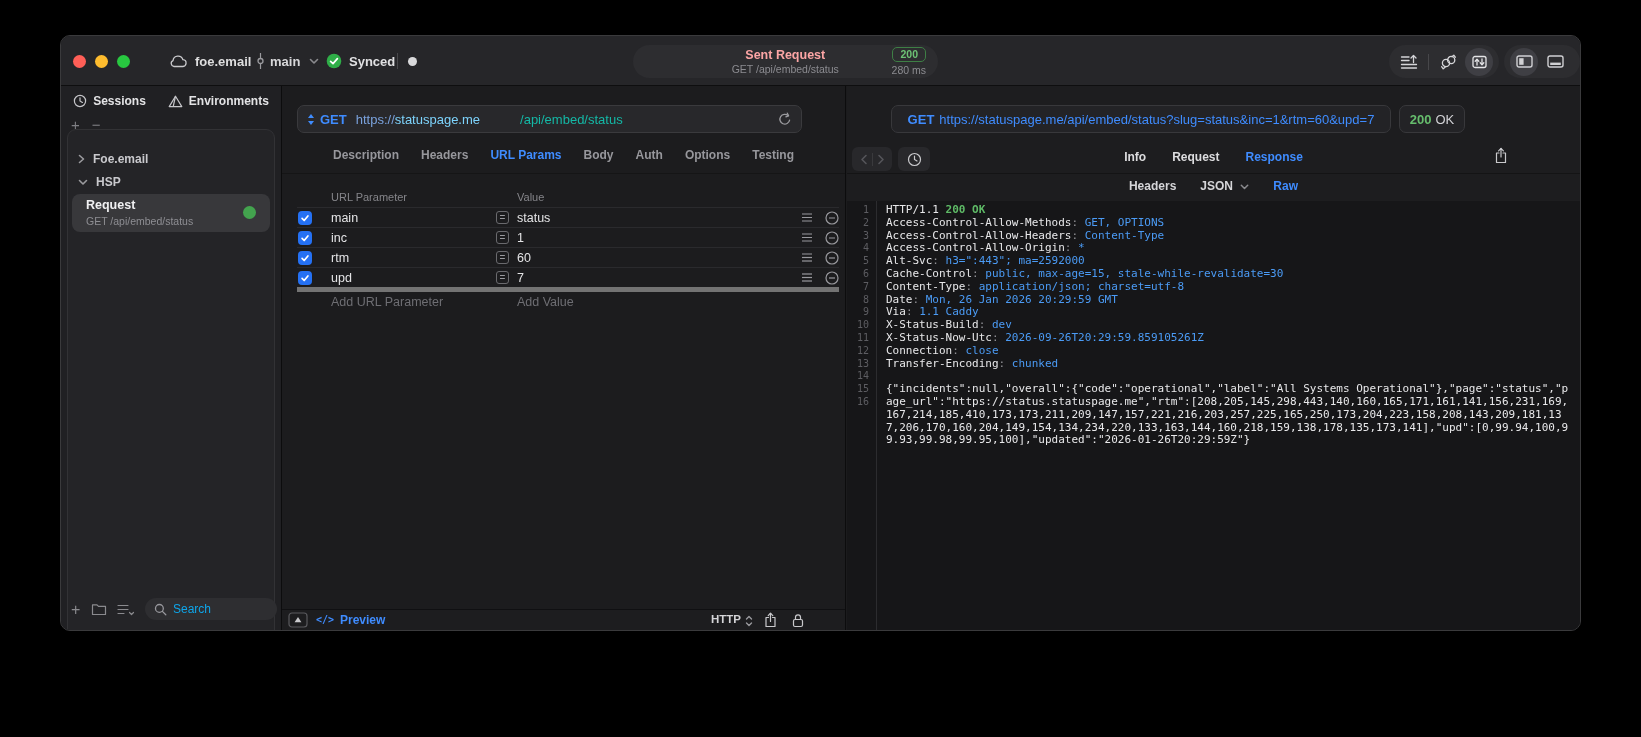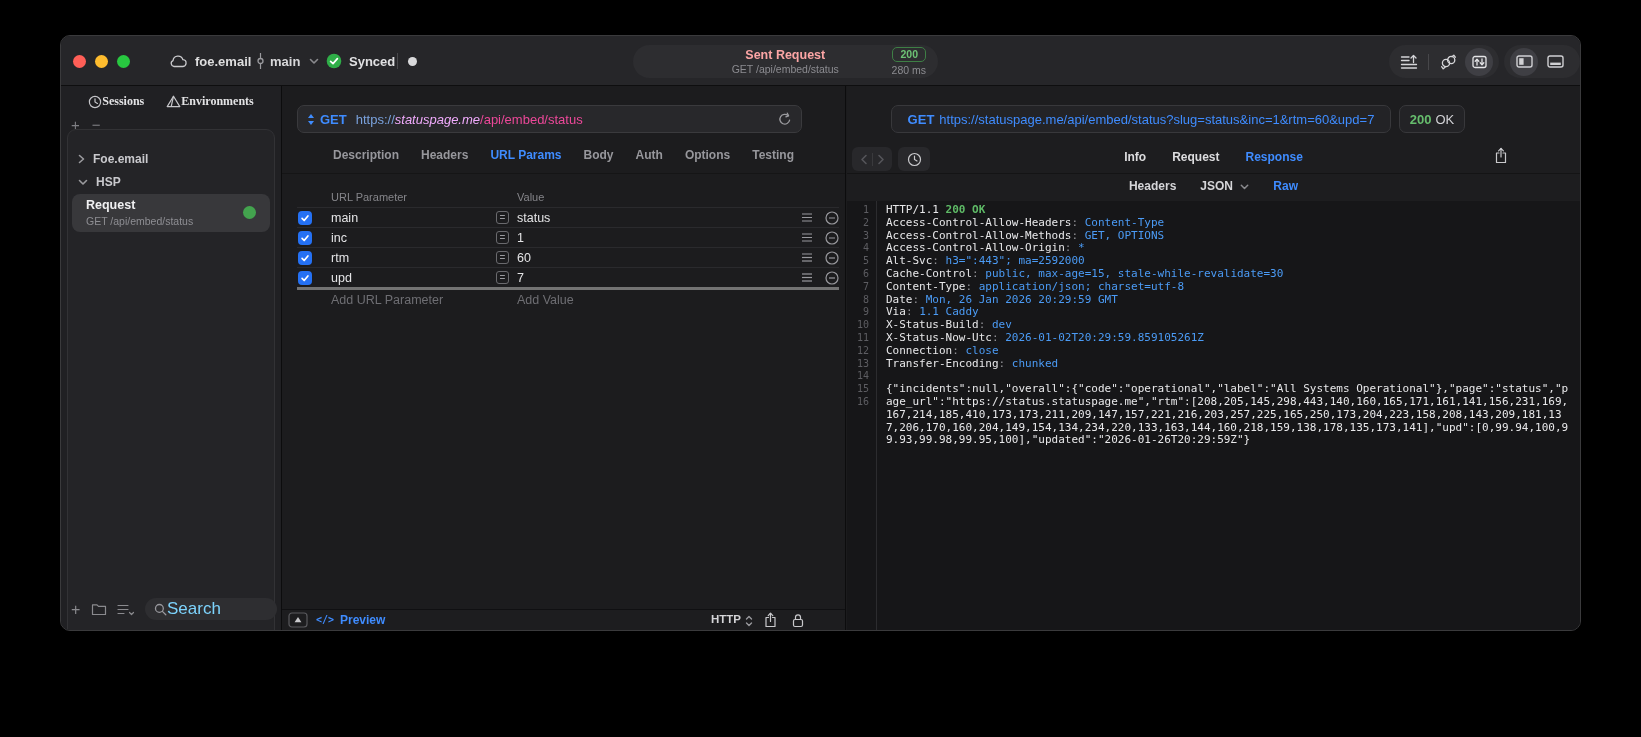--- a/index.html
+++ b/index.html
@@ -24,53 +24,53 @@
   .sp-code { font-size:10.5px; font-weight:600; color:#6dc275; border:1px solid #3e7f45; border-radius:5px; padding:0 7px; line-height:13px; }
   .sp-ms { font-size:10.5px; color:#8c8c91; }
   .tb-group { position:absolute; top:9px; height:33px; border-radius:17px; background:#2d2d30; display:flex; align-items:center; padding:0 6px; gap:3px; }
   .tb-icon { width:28px; height:28px; display:grid; place-items:center; border-radius:50%; color:#d5d5d8; }
   .tb-icon.sel { background:#3f3f44; }
   .g-sep { width:1px; height:16px; background:#47474a; margin:0 2px; }
 
   
   .sidebar { position:absolute; left:0; top:50px; width:221px; bottom:0; background:#202023; border-right:1px solid #0c0c0d; }
   .sb-tabs { position:absolute; left:0; top:8px; width:100%; display:flex; justify-content:center; gap:22px; }
-  .sb-tab { display:flex; align-items:center; color:#e3e3e5; font-size:12px; font-weight:600;font-family:Liberation Serif, serif; }
+  .sb-tab { display:flex; align-items:center; gap:6px; color:#e3e3e5; font-size:12px; font-weight:600; }
   .sb-addrem { position:absolute; left:10px; top:30px; display:flex; gap:12px; color:#7f7f84; font-size:15px; z-index:3; }
   .sb-panel { position:absolute; left:6px; top:43px; width:208px; height:520px; background:#242427; border:1px solid #323235; border-radius:9px; }
   .tree-row { position:absolute; left:10px; display:flex; align-items:center; gap:8px; color:#c9c9cd; font-size:12px; font-weight:600; }
   .req-item { position:absolute; left:4px; top:64px; width:198px; height:38px; border-radius:8px; background:#38383b; }
   .req-title { position:absolute; left:14px; top:4px; font-size:12.5px; font-weight:600; color:#f0f0f2; }
   .req-sub { position:absolute; left:14px; top:21px; font-size:10.5px; color:#8e8e93; }
   .req-dot { position:absolute; right:14px; top:12px; width:13px; height:13px; border-radius:50%; background:#43a34e; }
   .sb-bottom { position:absolute; left:0; bottom:8px; width:100%; height:24px; }
-  .search-pill { position:absolute; left:84px; top:0; width:132px; height:22px; border-radius:11px; background:#2e2e31; display:flex; align-items:center; padding-left:9px; color:#7dd3fc; font-size:17px; }
+  .search-pill { position:absolute; left:84px; top:0; width:132px; height:22px; border-radius:11px; background:#2e2e31; display:flex; align-items:center; padding-left:9px; gap:6px; color:#0ea5e9; font-size:12px; }
 
   
   .middle { position:absolute; left:221px; top:50px; width:564px; bottom:0; background:#1c1c1e; border-right:1px solid #0c0c0d; }
   .mid-hairline { position:absolute; left:0; top:87px; width:100%; height:1px; background:#151516; }
   .url-bar { position:absolute; left:15px; top:19px; width:505px; height:28px; background:#28282b; border:1px solid #3a3a3d; border-radius:7px; display:flex; align-items:center; padding:0 9px; font-size:13px; }
   .method { color:#3f8cff; font-weight:700; margin:0 0 0 5px; }
   .u-scheme { color:#7aa2dd; margin-left:9px; }
-  .u-host { color:#f0abfc;font-style:italic; }
-  .u-path { color:#ec4899; }
+  .u-host { color:#7dd3fc; }
+  .u-path { color:#14b8a6;margin-left:40px; }
   .u-refresh { margin-left:auto; color:#9a9a9e; }
   .mid-tabs { position:absolute; left:0; top:62px; width:100%; display:flex; justify-content:center; gap:22px; font-size:12px; font-weight:600; color:#97979c; }
   .mid-tabs .active { color:#3f8cff; }
   .ptable { position:absolute; left:0; top:101px; width:100%; }
   .phead { height:20px; display:flex; align-items:center; color:#85858a; font-size:11px; }
   .ph-name { position:absolute; left:49px; } .ph-val { position:absolute; left:235px; }
   .prow { position:relative; height:20px; margin:0 6px 0 15px; border-top:1px solid #2a2a2d; }
   .pcheck { position:absolute; left:1px; top:3px; width:14px; height:14px; border-radius:4px; background:#2571f4; display:grid; place-items:center; }
   .pname { position:absolute; left:34px; top:3px; font-size:12.5px; color:#e4e4e6; }
   .eqbox { position:absolute; left:199px; top:3px; width:13px; height:13px; border:1px solid #6a6a6e; border-radius:3px; color:#9a9a9e; font-size:10px; line-height:11px; text-align:center; }
   .pval { position:absolute; left:220px; top:3px; font-size:12.5px; color:#e4e4e6; }
   .picon-drag { position:absolute; left:504px; top:4px; color:#98989d; }
   .picon-rem { position:absolute; left:528px; top:3px; color:#98989d; }
-  .paddrow { position:relative; height:20px; margin:0 6px 0 15px; border-top:3px solid #737373; color:#6e6e73; font-size:12.5px; }
+  .paddrow { position:relative; height:20px; margin:0 6px 0 15px; border-top:5px solid #737373; color:#6e6e73; font-size:12.5px; }
   .padd-name { position:absolute; left:34px; top:3px; } .padd-val { position:absolute; left:220px; top:3px; }
   .mid-footer { position:absolute; left:0; bottom:0; width:100%; height:21px; background:#1d1d1f; border-top:1px solid #101012; }
   .exp-box { position:absolute; left:6px; top:2px; color:#5a5a5e; }
   .code-glyph { position:absolute; left:34px; top:4px; color:#3f8cff; font-size:10px; font-weight:700; font-family:"DejaVu Sans Mono",monospace; }
   .preview-lbl { position:absolute; left:58px; top:3px; color:#3f8cff; font-size:12px; font-weight:600; }
   .http-lbl { position:absolute; left:429px; top:3px; color:#d5d5d8; font-size:11.5px; font-weight:600; }
   .http-step { position:absolute; left:463px; top:5px; color:#9a9a9e; }
   .foot-share { position:absolute; left:482px; top:2px; color:#c9c9cc; }
   .foot-lock { position:absolute; left:510px; top:3px; color:#c9c9cc; }
 
@@ -557,30 +557,30 @@
           <div>10</div>
           <div>11</div>
           <div>12</div>
           <div>13</div>
           <div>14</div>
           <div>15</div>
           <div>16</div>
         </div>
       <div class="codecontent" id="code-content">
           <div class="cl"><span class="cw">HTTP/1.1 </span><span class="cg">200 OK</span></div>
+          <div class="cl"><span class="cw">Access-Control-Allow-Methods</span><span class="cc">: </span><span class="cb">GET, OPTIONS</span></div>
           <div class="cl"><span class="cw">Access-Control-Allow-Headers</span><span class="cc">: </span><span class="cb">Content-Type</span></div>
-          <div class="cl"><span class="cw">Access-Control-Allow-Methods</span><span class="cc">: </span><span class="cb">GET, OPTIONS</span></div>
           <div class="cl"><span class="cw">Access-Control-Allow-Origin</span><span class="cc">: </span><span class="cb">*</span></div>
           <div class="cl"><span class="cw">Alt-Svc</span><span class="cc">: </span><span class="cb">h3=":443"; ma=2592000</span></div>
           <div class="cl"><span class="cw">Cache-Control</span><span class="cc">: </span><span class="cb">public, max-age=15, stale-while-revalidate=30</span></div>
           <div class="cl"><span class="cw">Content-Type</span><span class="cc">: </span><span class="cb">application/json; charset=utf-8</span></div>
           <div class="cl"><span class="cw">Date</span><span class="cc">: </span><span class="cb">Mon, 26 Jan 2026 20:29:59 GMT</span></div>
           <div class="cl"><span class="cw">Via</span><span class="cc">: </span><span class="cb">1.1 Caddy</span></div>
           <div class="cl"><span class="cw">X-Status-Build</span><span class="cc">: </span><span class="cb">dev</span></div>
-          <div class="cl"><span class="cw">X-Status-Now-Utc</span><span class="cc">: </span><span class="cb">2026-01-02T20:29:59.859105261Z</span></div>
+          <div class="cl"><span class="cw">X-Status-Now-Utc</span><span class="cc">: </span><span class="cb">2026-09-26T20:29:59.859105261Z</span></div>
           <div class="cl"><span class="cw">Connection</span><span class="cc">: </span><span class="cb">close</span></div>
           <div class="cl"><span class="cw">Transfer-Encoding</span><span class="cc">: </span><span class="cb">chunked</span></div>
           <div class="cl">&nbsp;</div>
           <div class="cl"><span class="cw">{"incidents":null,"overall":{"code":"operational","label":"All Systems Operational"},"page":"status","page_url":"https://status.statuspage.me","rtm":[208,205,145,298,443,140,160,165,171,161,141,156,231,169,167,214,185,410,173,173,211,209,147,157,221,216,203,257,225,165,250,173,204,223,158,208,143,209,181,137,206,170,160,204,149,154,134,234,220,133,163,144,160,218,159,138,178,135,173,141],"upd":[0,99.94,100,99.93,99.98,99.95,100],"updated":"2026-01-26T20:29:59Z"}</span></div>
         </div>
     </div>
   </div>
 
 </div>
 

